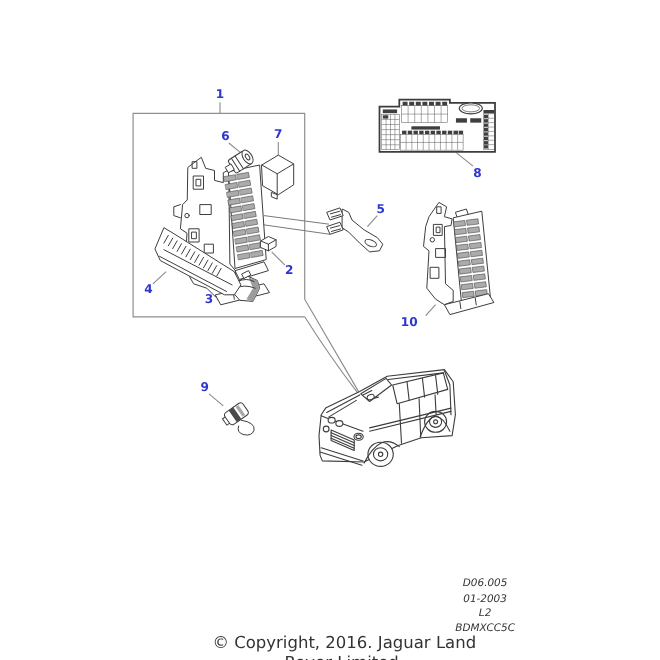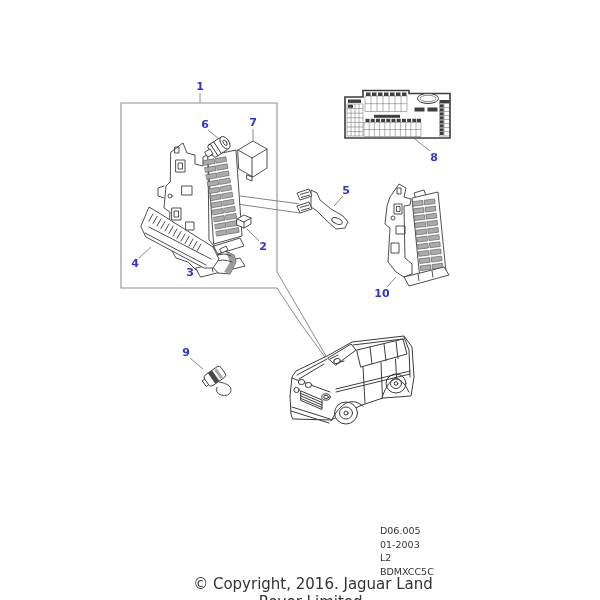--- a/index.html
+++ b/index.html
@@ -15,24 +15,24 @@
   }
   .co1{left:200px;top:86px}
   .co2{left:263px;top:246px}
   .co3{left:190px;top:272px}
   .co4{left:135px;top:263px}
   .co5{left:346px;top:190px}
   .co6{left:205px;top:124px}
   .co7{left:253px;top:122px}
   .co8{left:434px;top:157px}
   .co9{left:186px;top:352px}
-  .co10{left:382px;top:293px}
+  .co10{left:372px;top:293px}
   .footer-codes{
-    position:absolute;left:380px;top:524px;width:102px;text-align:left;
-    font-size:9.5px;line-height:13.5px;color:#333;
+    position:absolute;left:390px;top:524px;width:102px;text-align:center;
+    font-size:9.5px;line-height:13.5px;color:#333;font-style:italic;
   }
   .copyright{
     position:absolute;left:193px;top:575px;width:240px;text-align:center;
     font-size:15px;color:#333;
   }
 </style>
 </head>
 <body>
 
 <div class="canvas">

